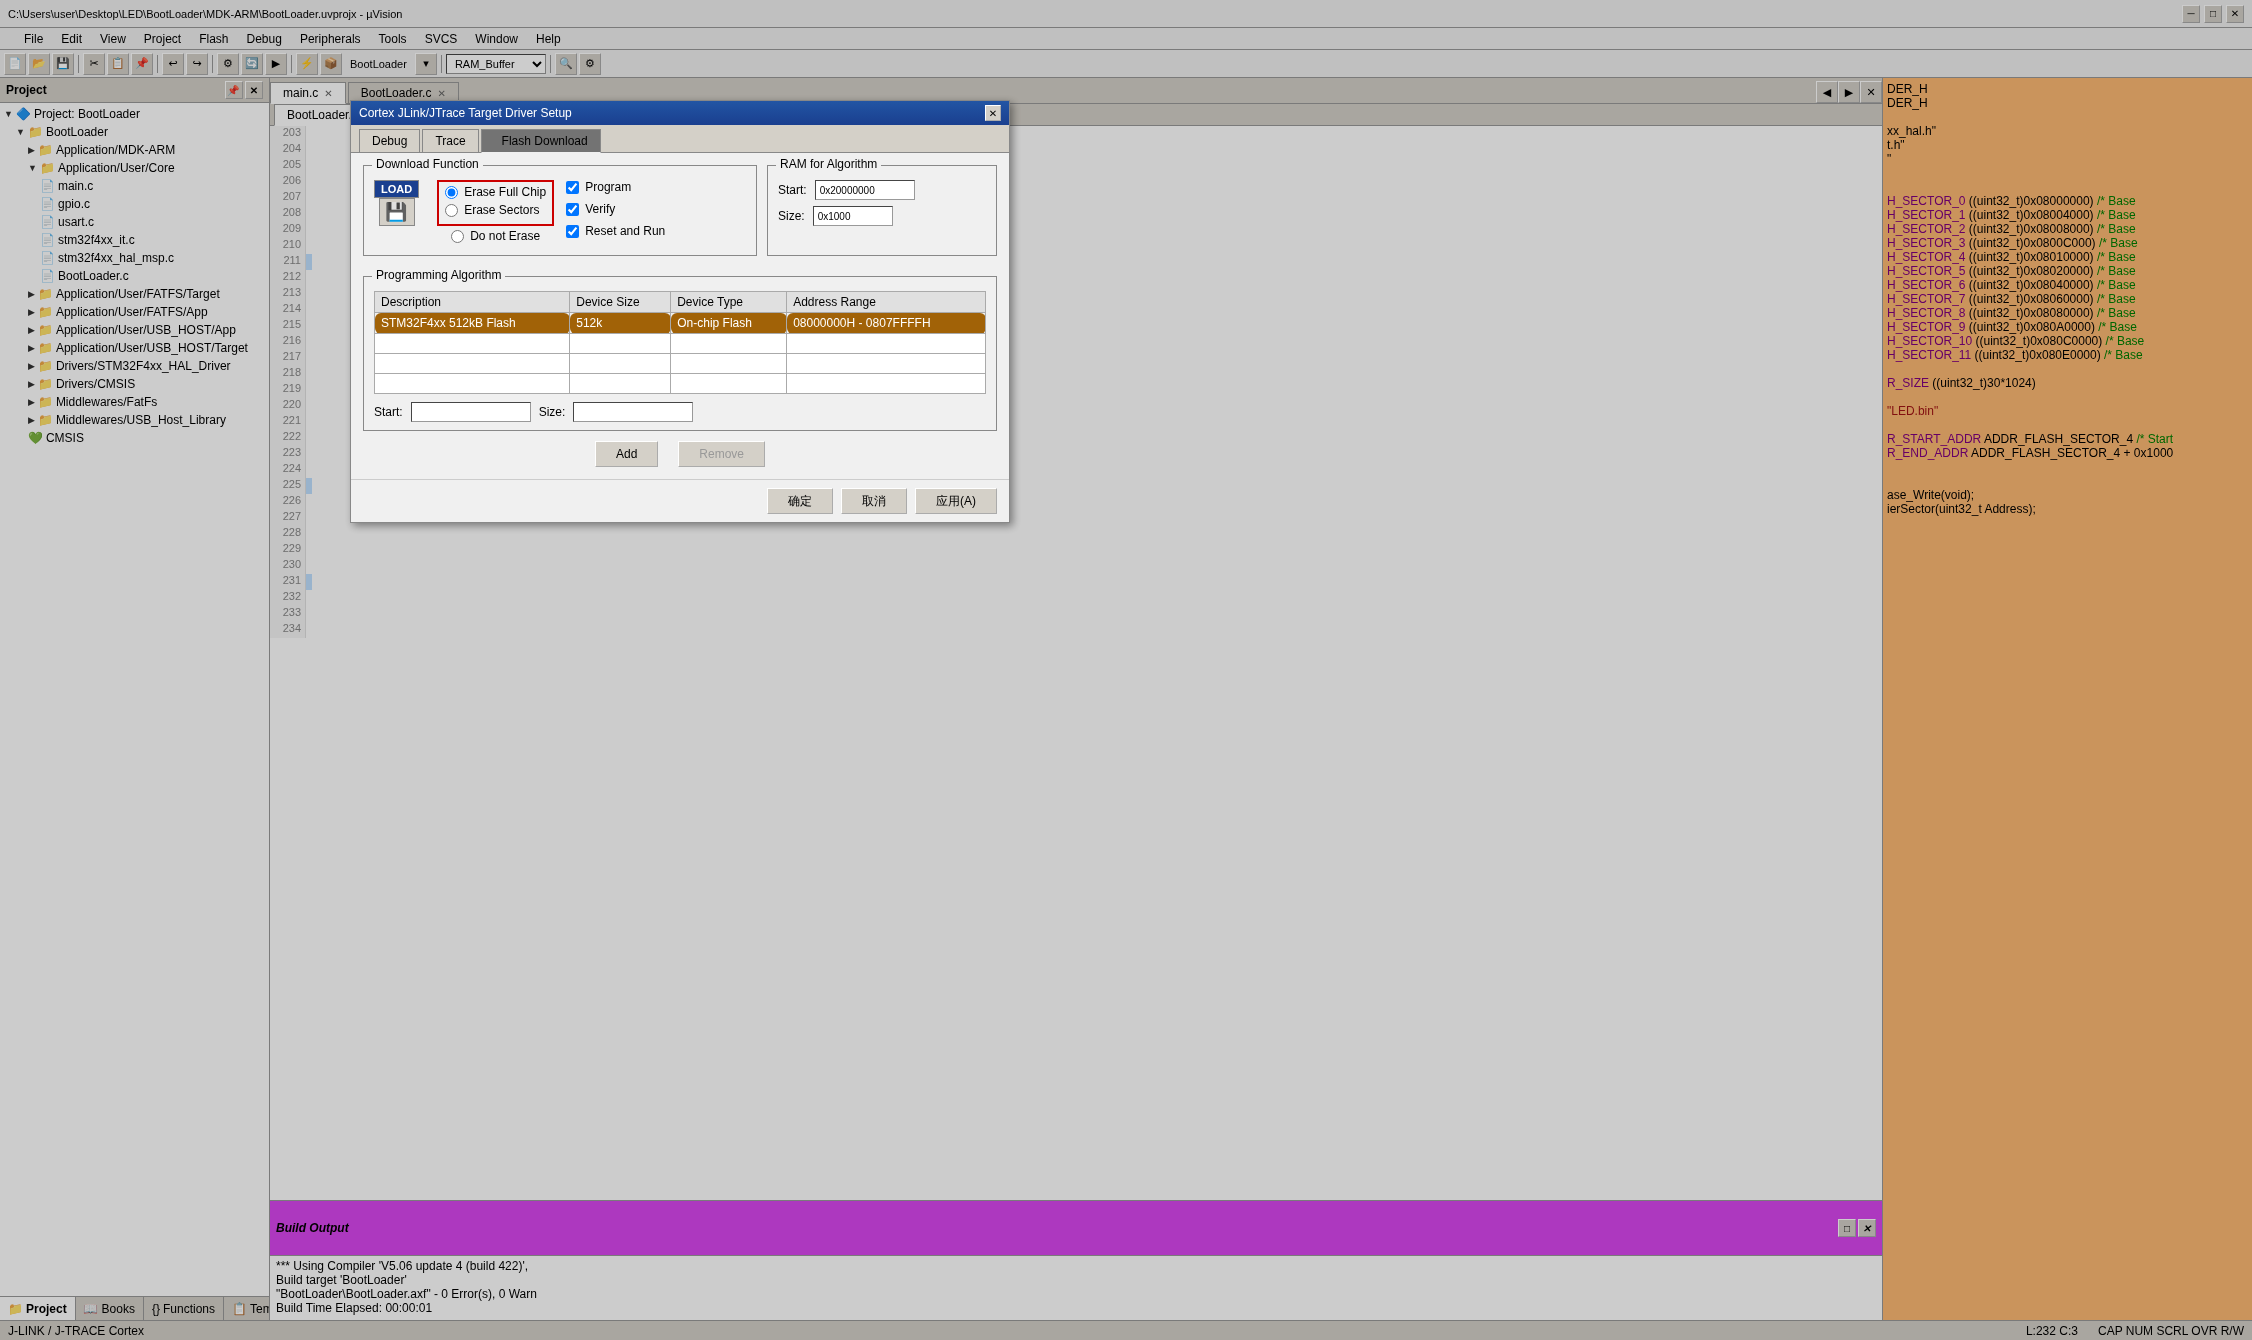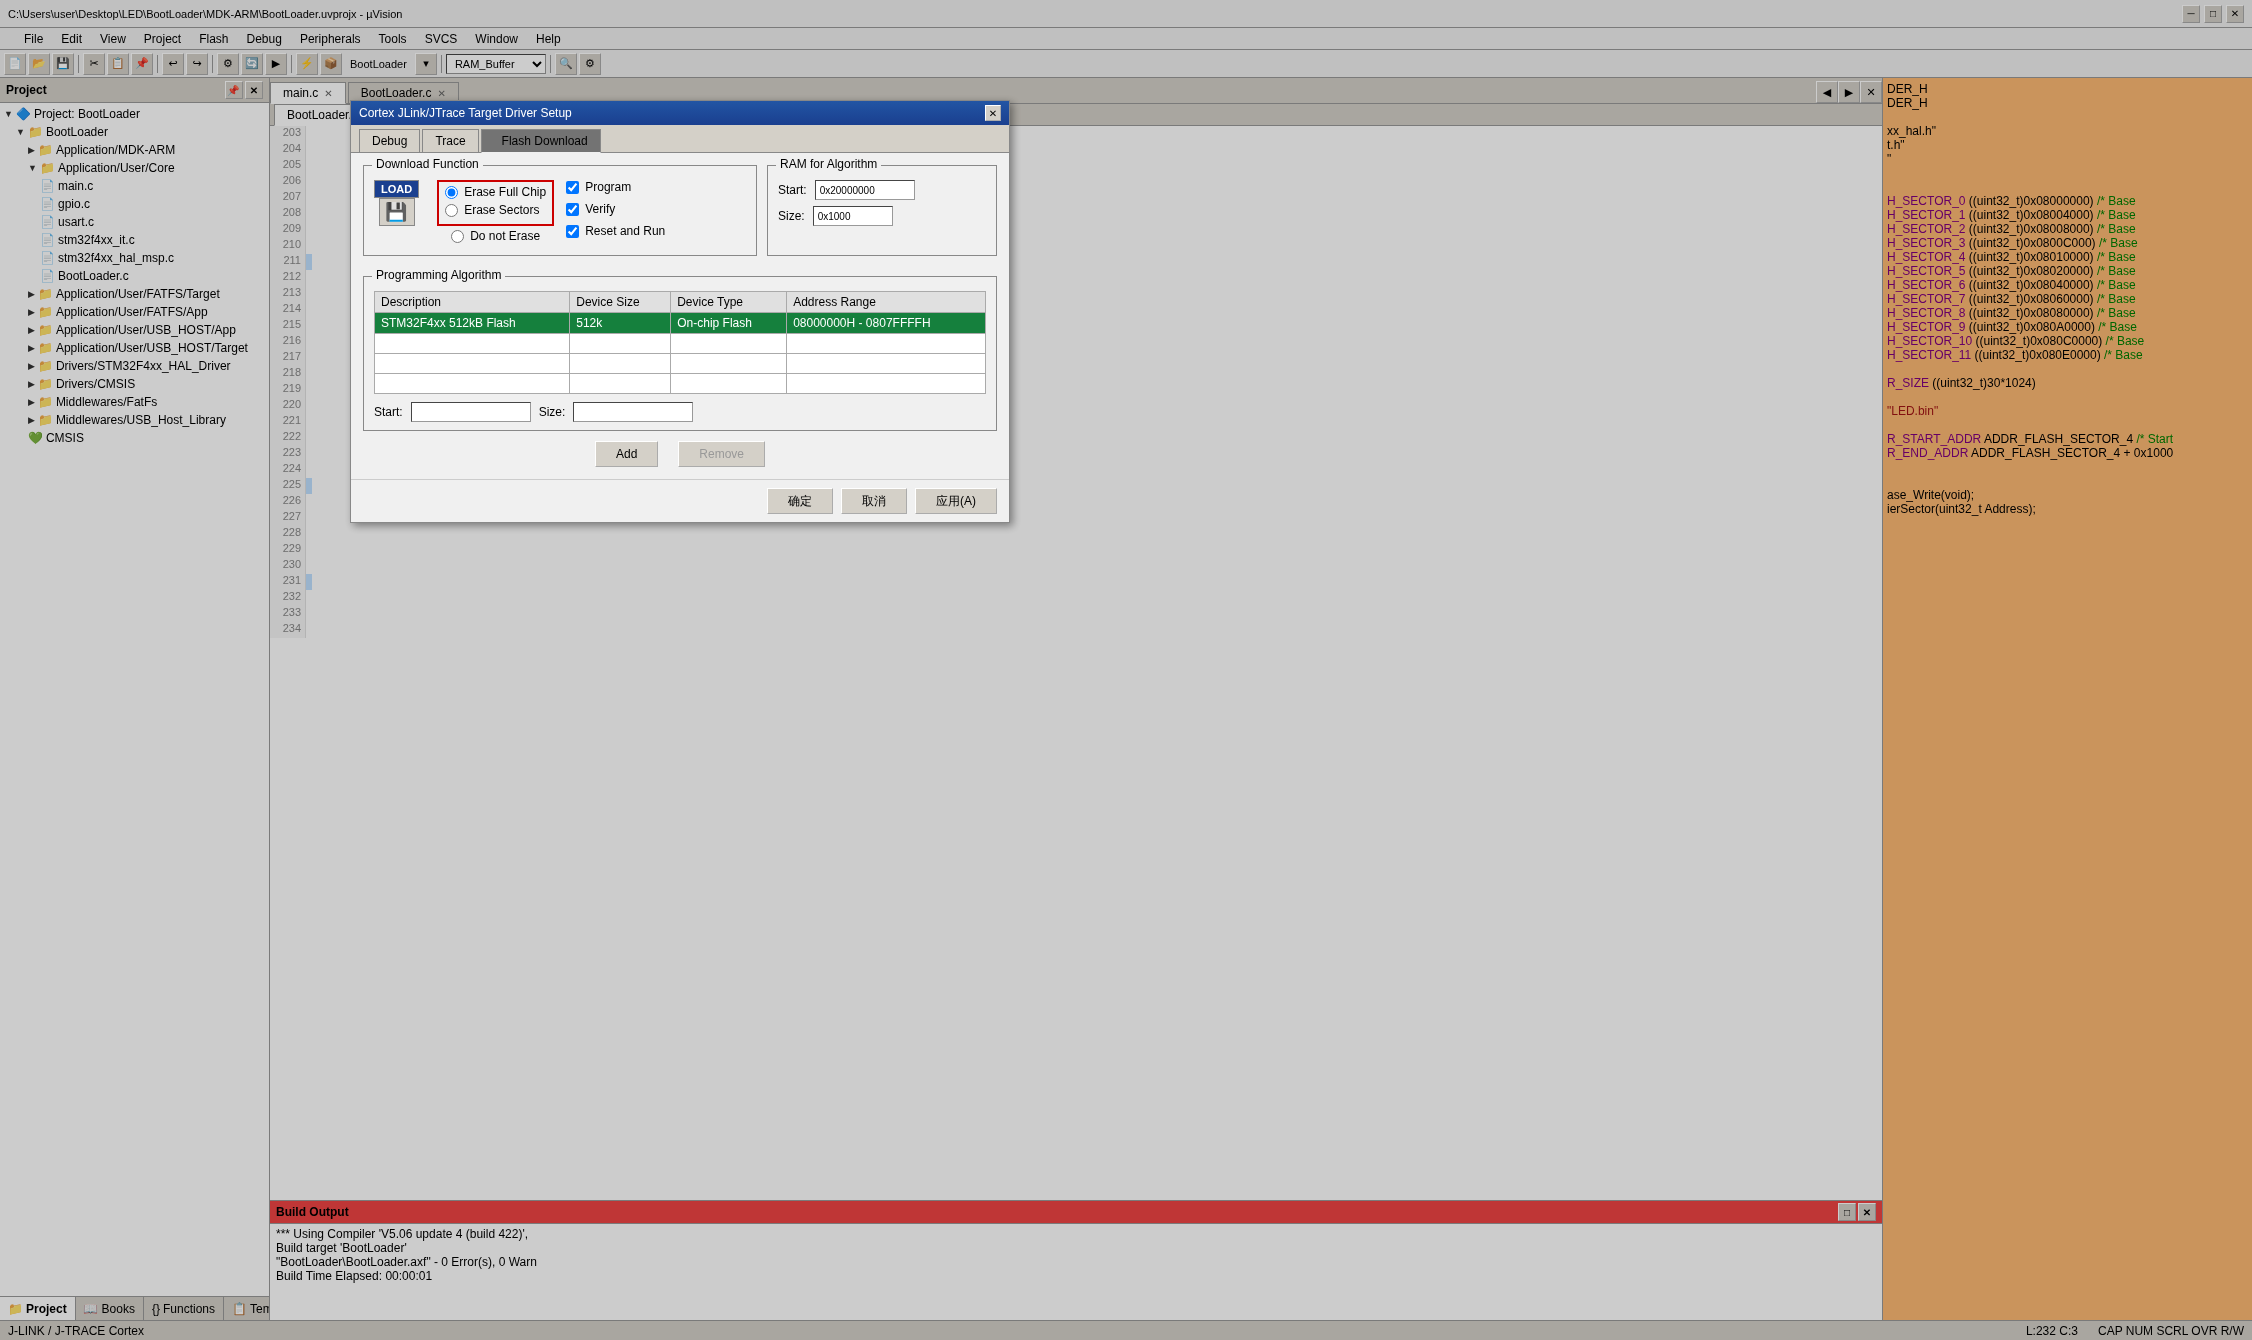--- a/index.html
+++ b/index.html
@@ -169,28 +169,29 @@
 
     
     .bottom-panel {
       height: 120px;
       background: #fff;
       border-top: 1px solid #999;
       display: flex;
       flex-direction: column;
     }
     .bottom-header {
-      background: #ef4444;
-      padding: 2px 6px;
+      background: #d946ef;
+      padding: 18px 6px;
       font-size: 11px;
       font-weight: bold;
       border-bottom: 1px solid #999;
       display: flex;
       align-items: center;
       justify-content: space-between;
+      font-style: italic;
     }
     .bottom-content {
       flex: 1;
       overflow-y: auto;
       padding: 3px 6px;
       font-family: 'Courier New', monospace;
       font-size: 11px;
     }
 
     
@@ -307,21 +308,21 @@
       border: 1px solid #aaa;
       padding: 3px 6px;
       text-align: left;
       font-weight: normal;
     }
     .prog-table td {
       border: 1px solid #aaa;
       padding: 3px 6px;
       background: #fff;
     }
-    .prog-table tr.selected td { background: #15803d; color: #fff; }
+    .prog-table tr.selected td { background: #a16207; color: #fff; border-radius: 6px; }
 
     
     .input-field {
       height: 20px;
       border: 1px inset #999;
       background: #fff;
       padding: 0 4px;
       font-size: 10px;
     }
 

